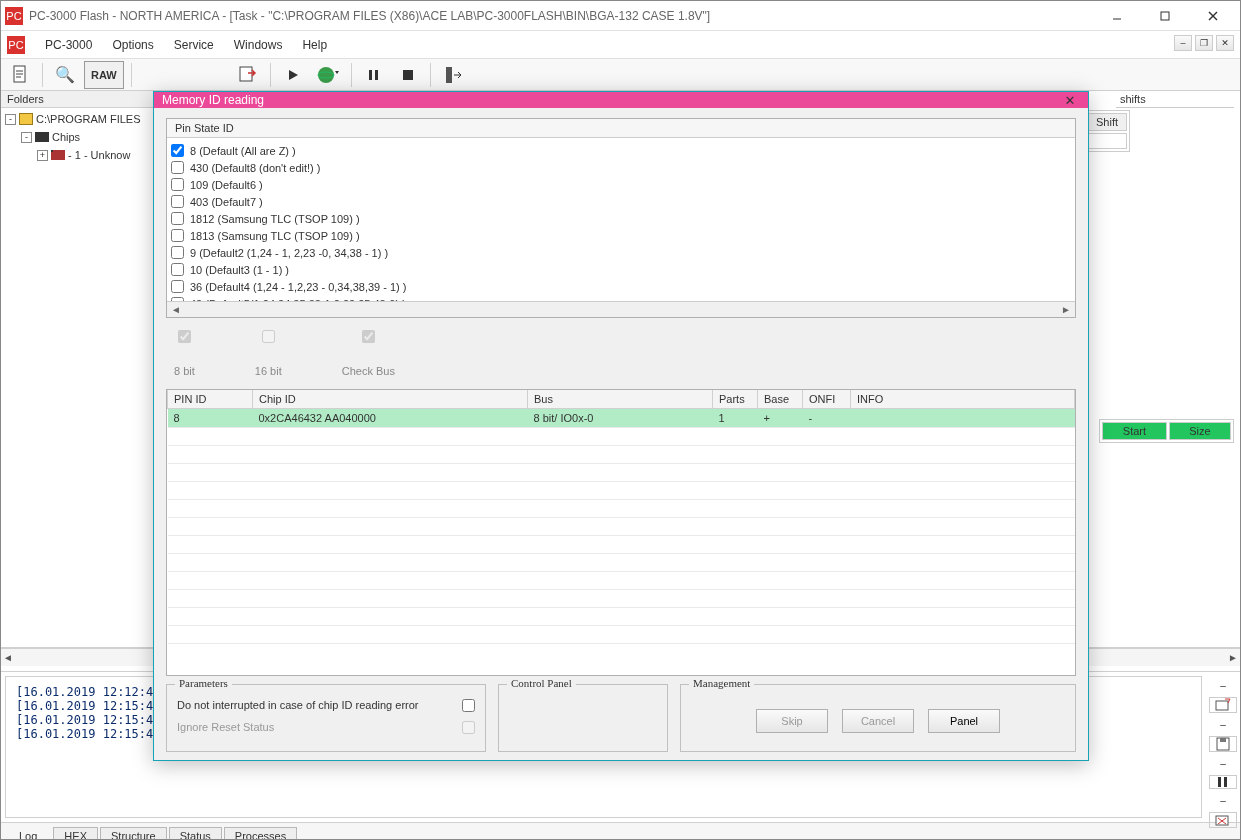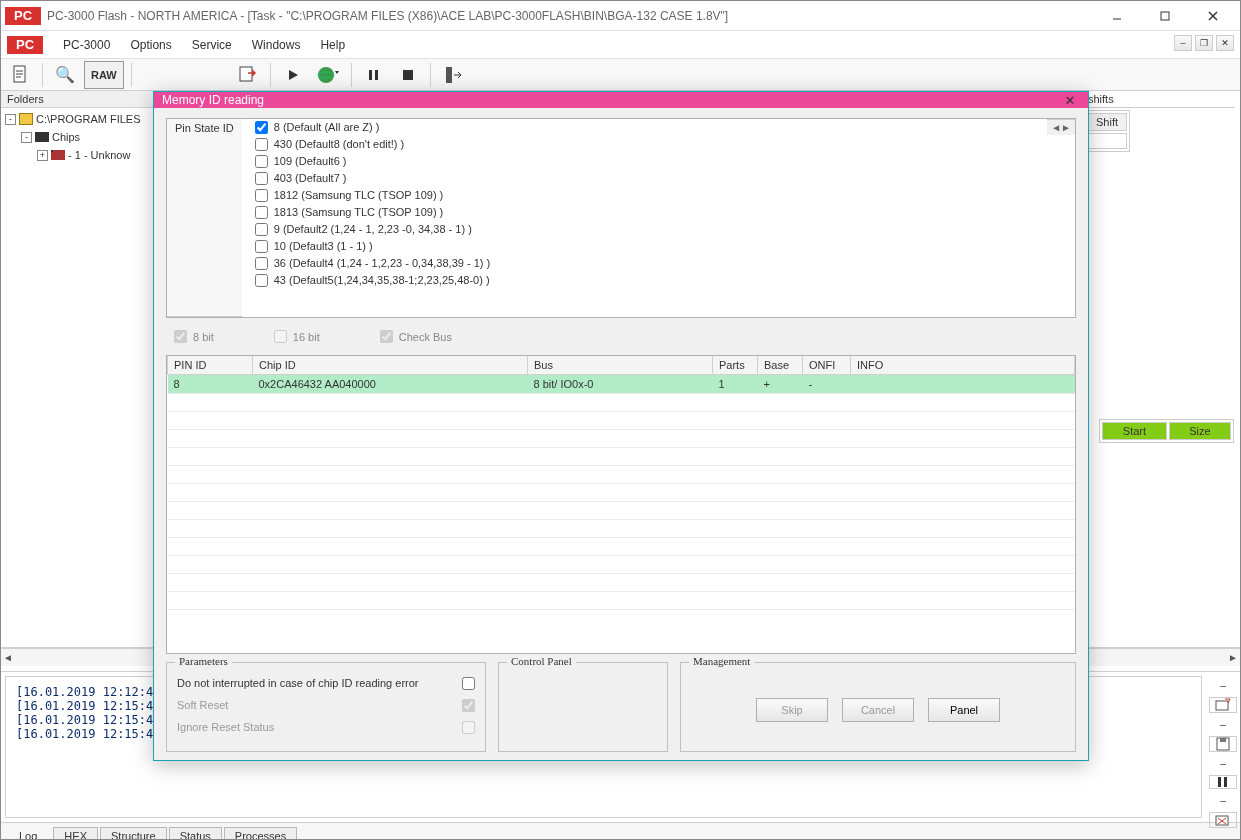--- a/index.html
+++ b/index.html
@@ -16,26 +16,26 @@
 }
 .titlebar {
   height: 30px;
   background: #fff;
   display: flex;
   align-items: center;
   padding: 0 4px;
   border-bottom: 1px solid #e0e0e0;
 }
 .app-icon {
-  width: 36px; height: 18px;
+  width: 18px; height: 18px;
   background: #d9312e;
   margin-right: 6px;
   display: inline-flex;
   align-items: center; justify-content: center;
-  color: #fff; font-size: 13px; font-weight: bold;
+  color: #fff; font-size: 11px; font-weight: normal;
 }
 .titlebar-text { color: #666; font-size: 12px; flex: 1; }
 .winbtns { display: flex; gap: 2px; }
 .winbtn {
   width: 46px; height: 28px;
   display: flex; align-items: center; justify-content: center;
   color: #555; cursor: pointer;
 }
 .menubar {
   height: 28px;
@@ -126,21 +126,21 @@
 .right-area {
   flex: 1;
   display: flex; flex-direction: column;
   position: relative;
 }
 .shifts-header {
   position: absolute; right: 6px; top: 0;
   width: 150px;
   font-size: 11px;
 }
-.shifts-header .hdr { padding: 2px 4px; border-bottom: 1px solid #ccc; }
+.shifts-header .hdr { padding: 2px 4px; border-bottom: 1px solid #ccc; margin-left: 32px; }
 .shift-table {
   border: 1px solid #ccc;
   margin-top: 2px;
 }
 .shift-table th {
   background: #f0f0f0;
   border: 1px solid #ccc;
   padding: 2px 8px;
   font-weight: normal;
   text-align: left;
@@ -149,21 +149,21 @@
 .shift-table td { border: 1px solid #ccc; padding: 2px 8px; height: 16px; }
 
 .lower-info {
   position: absolute;
   right: 6px;
   top: 326px;
   width: 135px;
   font-size: 11px;
 }
 .lower-info th {
-  background: #84cc16; border: 1px solid #ccc;
+  background: #22c55e; border: 1px solid #ccc;
   padding: 2px 8px; font-weight: normal; text-align: center;
 }
 
 .divider-h { height: 6px; border-bottom: 1px solid #d0d0d0; }
 
 .h-scroll-hint {
   height: 18px; border-top: 1px solid #d0d0d0;
   display: flex; justify-content: space-between;
   padding: 0 2px; align-items: center;
   background: #f5f5f5;
@@ -246,52 +246,52 @@
 .dlg-body {
   flex: 1;
   padding: 10px 12px 8px 12px;
   display: flex; flex-direction: column;
   gap: 8px;
 }
 .pinstate-box {
   border: 1px solid #b0b0b0;
   background: #fff;
   height: 200px;
-  display: flex; 
+  display: flex; flex-direction: column;
 }
 .pinstate-header {
   border-bottom: 1px solid #ccc;
   padding: 3px 8px;
   font-size: 11px;
   background: #f6f6f6;
 }
 .pinstate-list {
   flex: 1; overflow-y: hidden;
   padding: 2px 4px;
 }
 .ps-row {
-  display: flex; align-items: flex-start;
-  height: 17px; font-size: 11px; margin-left: 9px;
+  display: flex; align-items: flex-end;
+  height: 17px; font-size: 11px;
 }
 .ps-row input { margin-right: 6px; }
 .pinstate-scroll {
   height: 16px;
   border-top: 1px solid #ccc;
   background: #f0f0f0;
   display: flex; justify-content: space-between;
   padding: 0 4px; align-items: center;
   font-size: 10px; color: #666;
 }
 .check-row {
   display: flex; gap: 60px;
   padding: 4px 8px;
   color: #888;
   font-size: 11px;
 }
-.check-row label { display: flex; align-items: center; gap: 6px; }
+.check-row label { display: flex; align-items: center; gap: 22px; flex-direction: column; }
 .chip-table-wrap {
   border: 1px solid #b0b0b0;
   background: #fff;
   flex: 1;
 }
 .chip-table {
   border-collapse: collapse;
   width: 100%;
   font-size: 11px;
 }
@@ -686,24 +686,20 @@
     </div>
 
     <div class="bottom-panels">
       <div class="groupbox gb-params">
         <div class="gb-title">Parameters</div>
         <div class="param-row">
           <span>Do not interrupted in case of chip ID reading error</span>
           <input type="checkbox" style="">
         </div>
         <div class="param-row" style="color:#999">
-          <span>Soft Reset</span>
-          <input type="checkbox" checked="" disabled="" style="">
-        </div>
-        <div class="param-row" style="color:#999">
           <span>Ignore Reset Status</span>
           <input type="checkbox" disabled="" style="">
         </div>
       </div>
       <div class="groupbox gb-control">
         <div class="gb-title">Control Panel</div>
       </div>
       <div class="groupbox gb-mgmt">
         <div class="gb-title">Management</div>
         <button class="dlg-btn disabled">Skip</button>

